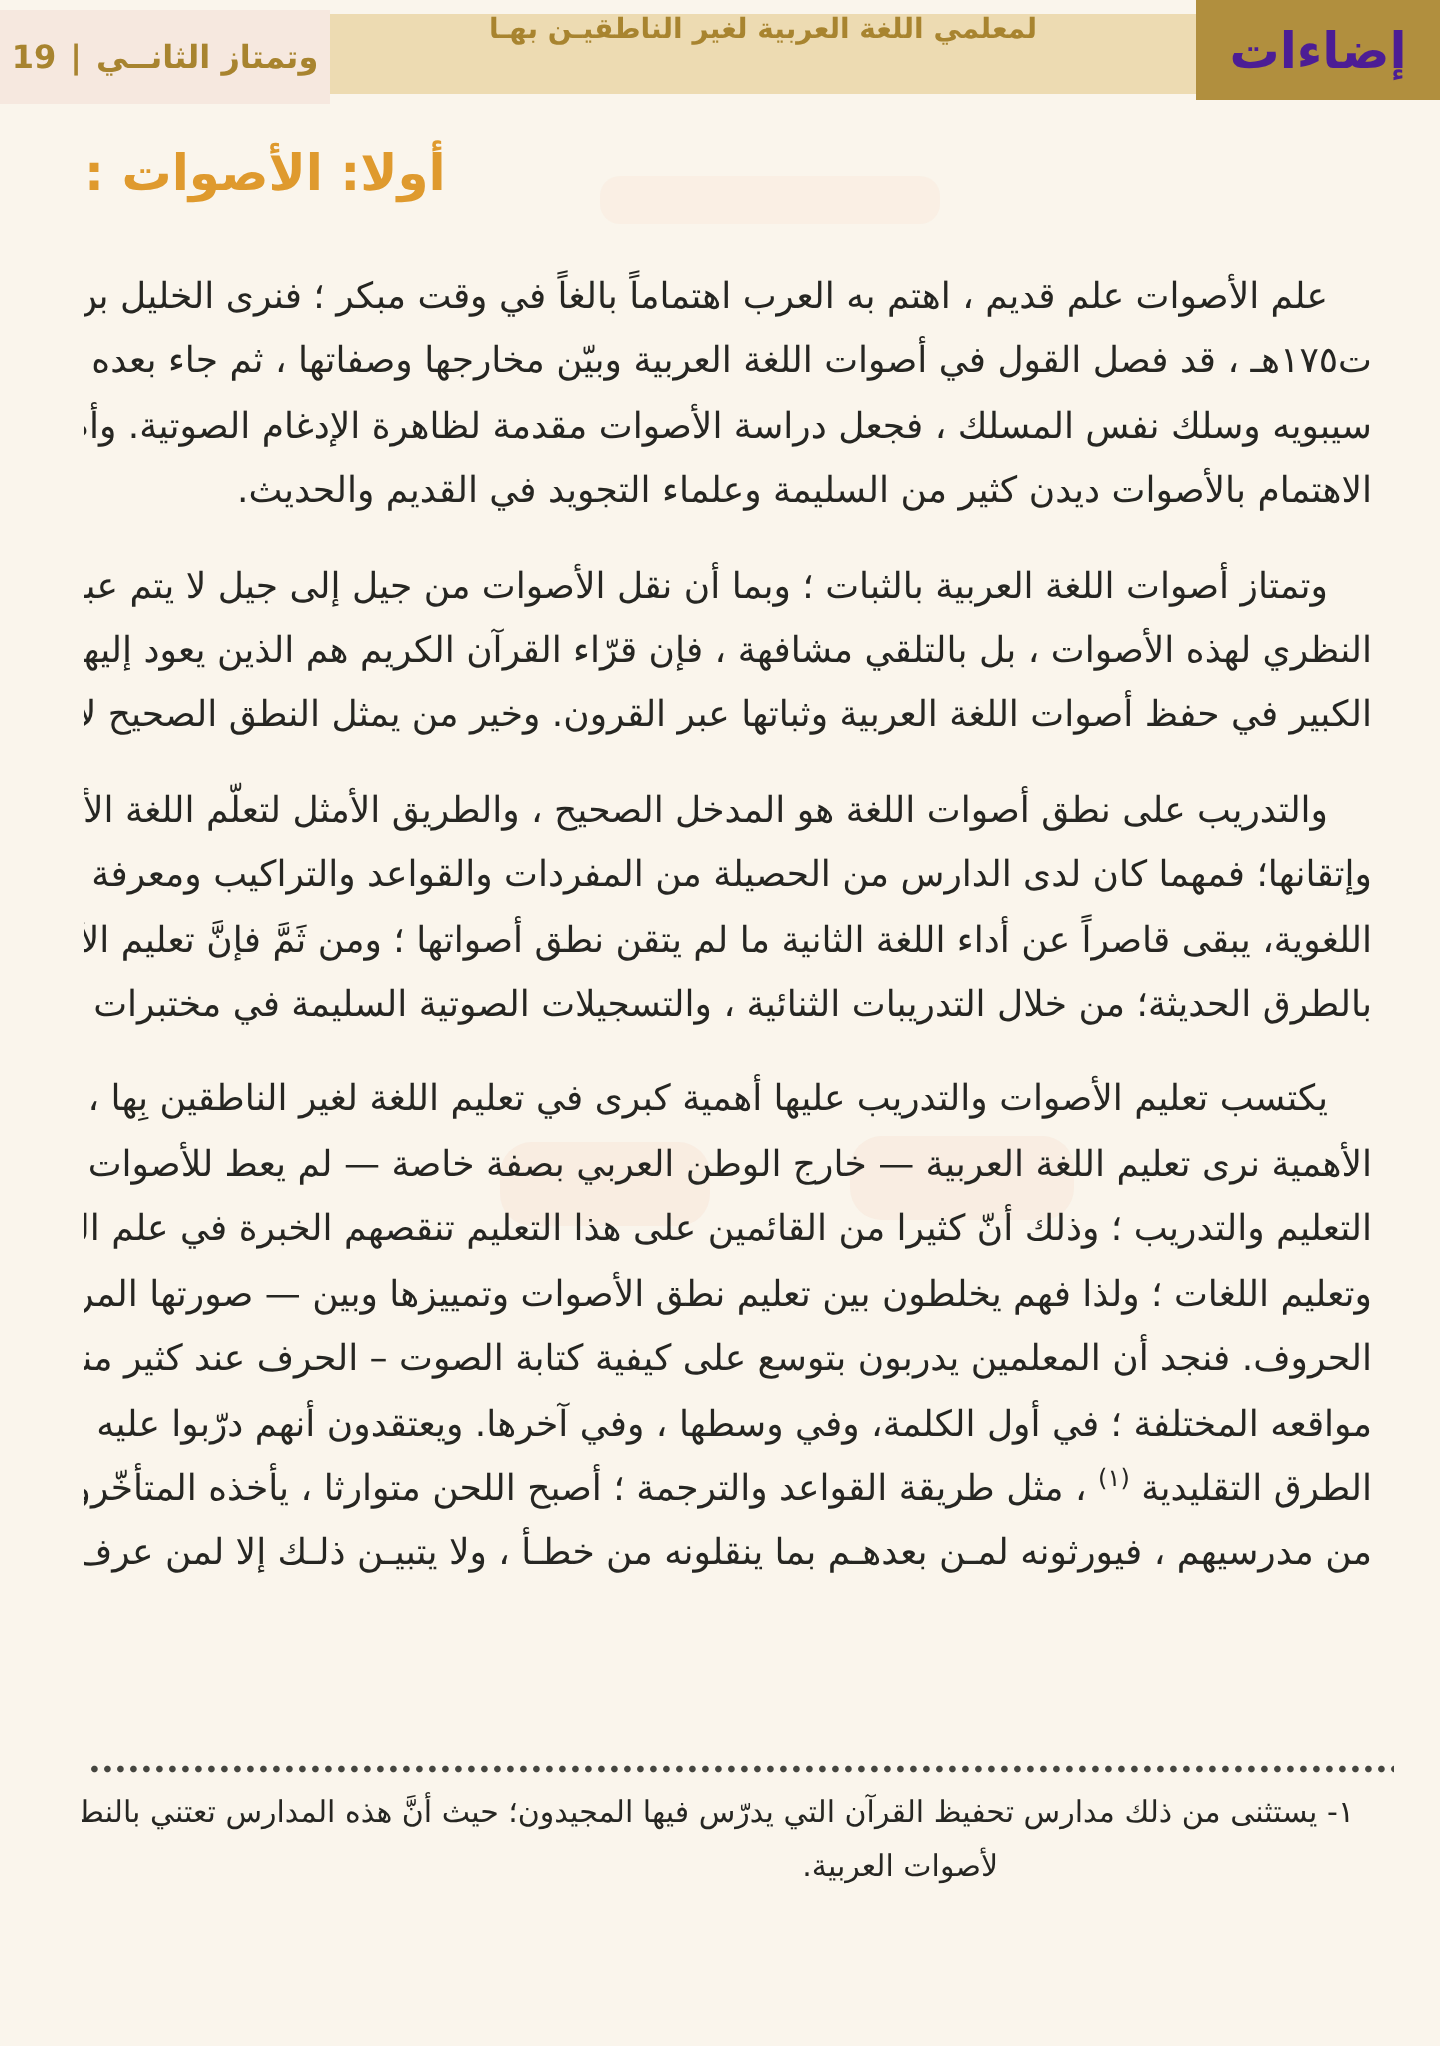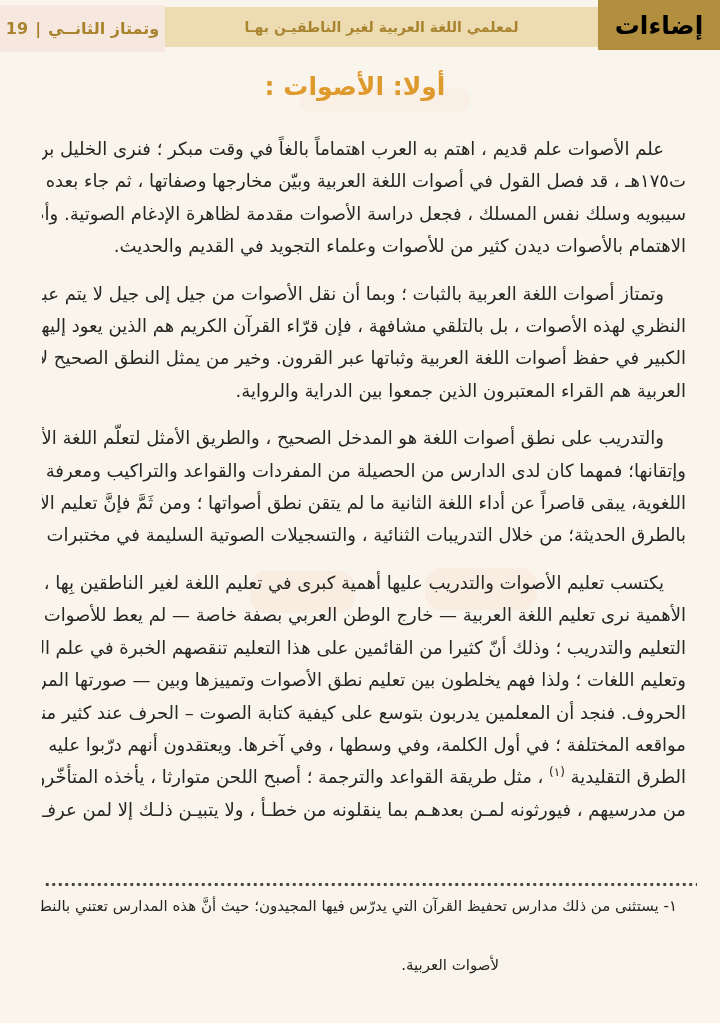--- a/index.html
+++ b/index.html
@@ -25,36 +25,36 @@
     display: flex; align-items: center; justify-content: center;
     gap: 7px;
     color: var(--header-text, #a8842f);
     font-size: 16px; font-weight: bold;
     direction: rtl;
   }
 
   .title-band {
     position: absolute; top: 7px; left: 165px; width: 433px; height: 40px;
     background: var(--band-bg, #eddbb2);
-    display: flex; align-items: center; justify-content: center;
+    display: flex; align-items: flex-start; justify-content: center;
     color: var(--header-text, #a8842f);
     font-size: 14px; font-weight: bold;
   }
 
   .brand-box {
     position: absolute; top: 0; right: 0; width: 122px; height: 50px;
     background: var(--brand-bg, #b18f3e);
     display: flex; align-items: center; justify-content: center;
-    color: #000000; font-size: 25px; font-weight: bold;
+    color: #4c1d95; font-size: 25px; font-weight: bold;
   }
 
   
   .section-heading {
     position: absolute; top: 72px; right: 52px; left: 42px;
-    text-align: center;
+    text-align: left;
     color: var(--heading-color, #df9a2e);
     font-size: 25px; font-weight: bold;
     white-space: nowrap;
     z-index: 2;
   }
 
   
   .body-text {
     position: absolute; top: 133px; right: 34px; left: 42px;
     color: var(--body-text, #262622);
@@ -91,21 +91,20 @@
     text-align-last: justify;
     white-space: nowrap;
     overflow: hidden;
   }
   .fn-line1 .fn-marker { font-weight: normal; }
   .fn-line2 {
     text-align: right;
     padding-left: 0;
     padding-right: 178px;
     white-space: nowrap;
-    margin-top: 32px;
   }
 
   
   .blob { position: absolute; border-radius: 16px; background: #f8e5d8; z-index: 1; }
   .blob.b1 { top: 571px; left: 250px; width: 105px; height: 42px; opacity: .55; }
   .blob.b2 { top: 568px; left: 425px; width: 112px; height: 42px; opacity: .5; }
   .blob.b3 { top: 88px;  left: 300px; width: 170px; height: 24px; opacity: .35; border-radius: 10px; }
 </style>
 </head>
 <body>
@@ -130,27 +129,26 @@
   <div class="blob b2"></div>
   <div class="blob b3"></div>
 
   <div class="section-heading">أولا: الأصوات :</div>
 
   <div class="body-text">
       <div class="para">
         <div class="pl first">علم الأصوات علم قديم ، اهتم به العرب اهتماماً بالغاً في وقت مبكر ؛ فنرى الخليل بن أحمد</div>
         <div class="pl">ت١٧٥هـ ، قد فصل القول في أصوات اللغة العربية وبيّن مخارجها وصفاتها ، ثم جاء بعده تلميذه</div>
         <div class="pl">سيبويه وسلك نفس المسلك ، فجعل دراسة الأصوات مقدمة لظاهرة الإدغام الصوتية. وأصبح</div>
-        <div class="pl last">الاهتمام بالأصوات ديدن كثير من للأصوات وعلماء التجويد في القديم والحديث.</div>
+        <div class="pl last">الاهتمام بالأصوات ديدن كثير من السليمة وعلماء التجويد في القديم والحديث.</div>
       </div>
       <div class="para">
         <div class="pl first">وتمتاز أصوات اللغة العربية بالثبات ؛ وبما أن نقل الأصوات من جيل إلى جيل لا يتم عبر الوصف</div>
         <div class="pl">النظري لهذه الأصوات ، بل بالتلقي مشافهة ، فإن قرّاء القرآن الكريم هم الذين يعود إليهم الفضل</div>
         <div class="pl">الكبير في حفظ أصوات اللغة العربية وثباتها عبر القرون. وخير من يمثل النطق الصحيح لأصوات اللغة</div>
-        <div class="pl last">العربية هم القراء المعتبرون الذين جمعوا بين الدراية والرواية.</div>
       </div>
       <div class="para">
         <div class="pl first">والتدريب على نطق أصوات اللغة هو المدخل الصحيح ، والطريق الأمثل لتعلّم اللغة الأجنبية</div>
         <div class="pl">وإتقانها؛ فمهما كان لدى الدارس من الحصيلة من المفردات والقواعد والتراكيب ومعرفة السياقات</div>
         <div class="pl">اللغوية، يبقى قاصراً عن أداء اللغة الثانية ما لم يتقن نطق أصواتها ؛ ومن ثَمَّ فإنَّ تعليم الأصوات</div>
         <div class="pl">بالطرق الحديثة؛ من خلال التدريبات الثنائية ، والتسجيلات الصوتية السليمة في مختبرات اللغة أو</div>
       </div>
       <div class="para">
         <div class="pl first">يكتسب تعليم الأصوات والتدريب عليها أهمية كبرى في تعليم اللغة لغير الناطقين بِها ، ومع هذه</div>
         <div class="pl">الأهمية نرى تعليم اللغة العربية — خارج الوطن العربي بصفة خاصة — لم يعط للأصوات حقها من</div>

